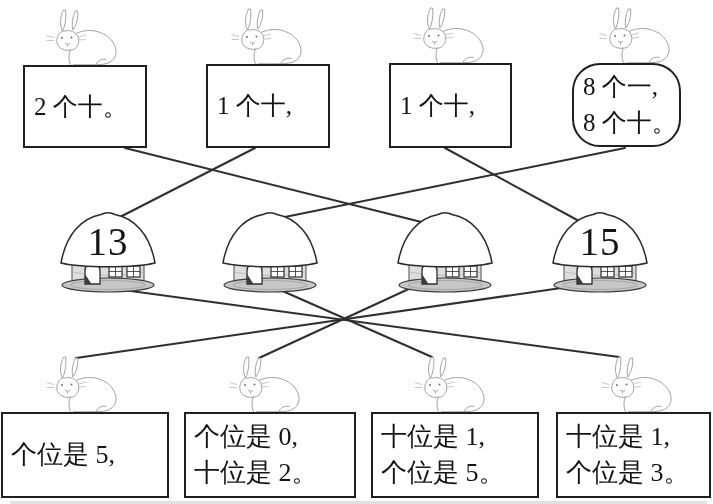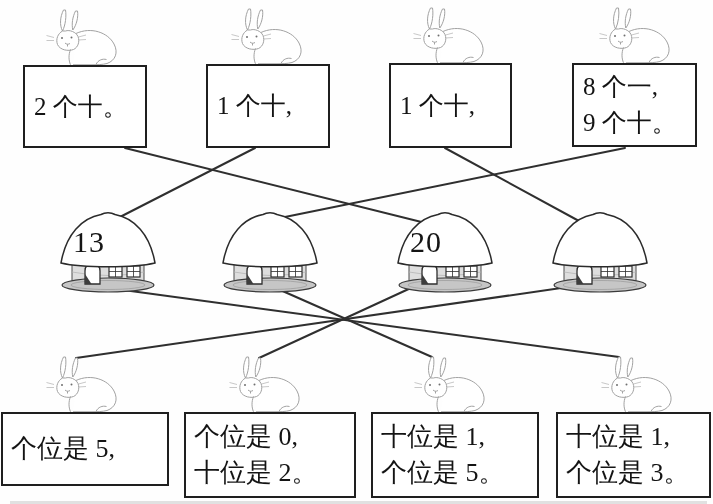--- a/index.html
+++ b/index.html
@@ -10,21 +10,21 @@
   #art{position:absolute; left:0; top:0; width:713px; height:504px;}
   .card{
     position:absolute; box-sizing:border-box; background:#fff;
     border:2px solid #1f1f1f; display:flex; flex-direction:column;
     justify-content:center; padding:2px 4px 2px 9px; font-size:25px; line-height:36px;
     white-space:nowrap;
   }
   .card.bottom{font-size:26px; padding-left:8px;}
   .cline:empty{display:none;}
   .house-num{
-    position:absolute; width:70px; font-size:30px; line-height:32px;
+    position:absolute; width:70px; text-align:center; font-size:39px; line-height:32px;
     color:#151515; letter-spacing:1px;
   }
   .scan-smudge{
     position:absolute; left:10px; right:6px; bottom:0; height:3px;
     background:#c9c9c9; opacity:.55;
   }
 </style>
 </head>
 <body>
 
@@ -192,29 +192,29 @@
   <div class="card" style="left:23px;top:65px;width:124px;height:83px;">
     <div class="cline">2 个十。</div>
 
   </div>
   <div class="card" style="left:206px;top:64px;width:124px;height:84px;">
     <div class="cline">1 个十,</div>
   </div>
   <div class="card" style="left:389px;top:63px;width:123px;height:85px;">
     <div class="cline">1 个十,</div>
   </div>
-  <div class="card" style="left:572px;top:63px;width:125px;height:84px;">
+  <div class="card" style="left:572px;top:63px;width:109px;height:84px;border-radius:28px;">
     <div class="cline">8 个一,</div>
-    <div class="cline">9 个十。</div>
+    <div class="cline">8 个十。</div>
   </div>
 
   <div class="house-num" style="left:73px;top:226px;">13</div>
-  <div class="house-num" style="left:410px;top:226px;">20</div>
-
-  <div class="card bottom" style="left:1px;top:412px;width:168px;height:74px;">
+  <div class="house-num" style="left:565px;top:226px;">15</div>
+
+  <div class="card bottom" style="left:1px;top:412px;width:168px;height:86px;">
     <div class="cline">个位是 5,</div>
   </div>
   <div class="card bottom" style="left:184px;top:412px;width:172px;height:86px;">
     <div class="cline">个位是 0,</div>
     <div class="cline">十位是 2。</div>
   </div>
   <div class="card bottom" style="left:371px;top:412px;width:168px;height:86px;">
     <div class="cline">十位是 1,</div>
     <div class="cline">个位是 5。</div>
   </div>

